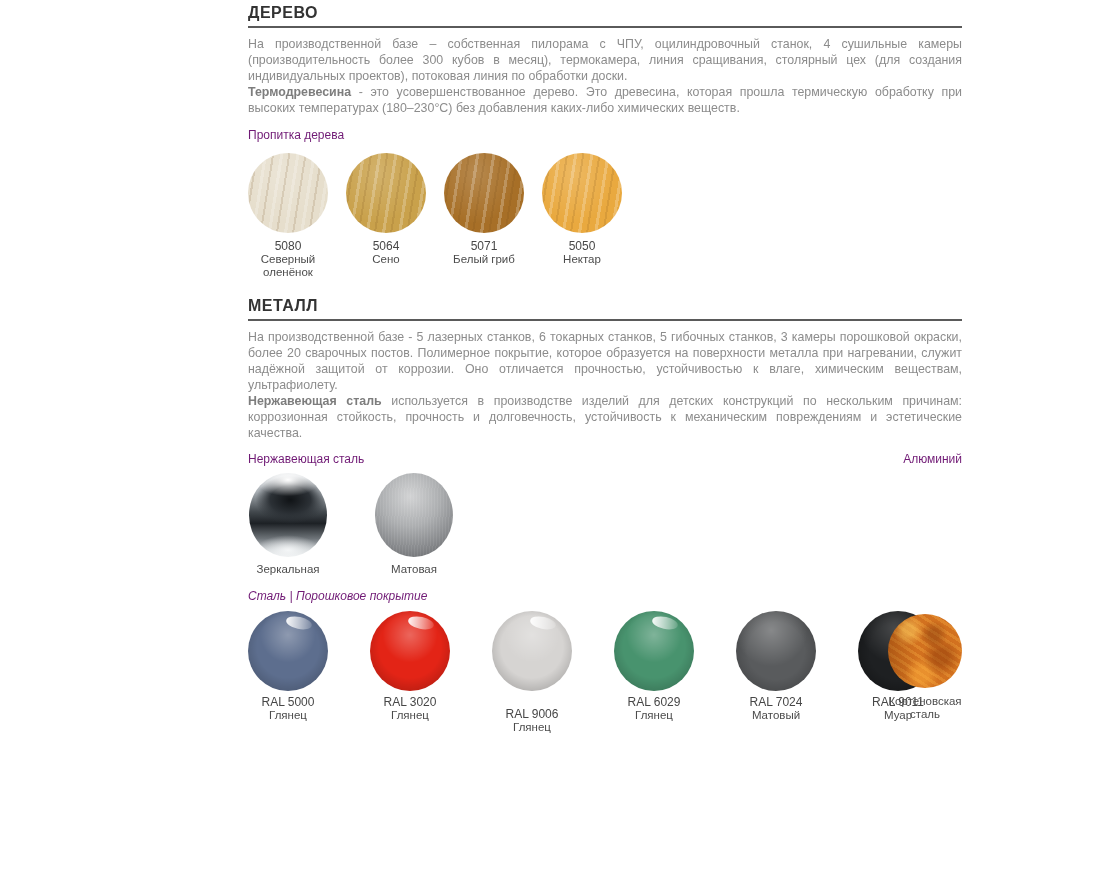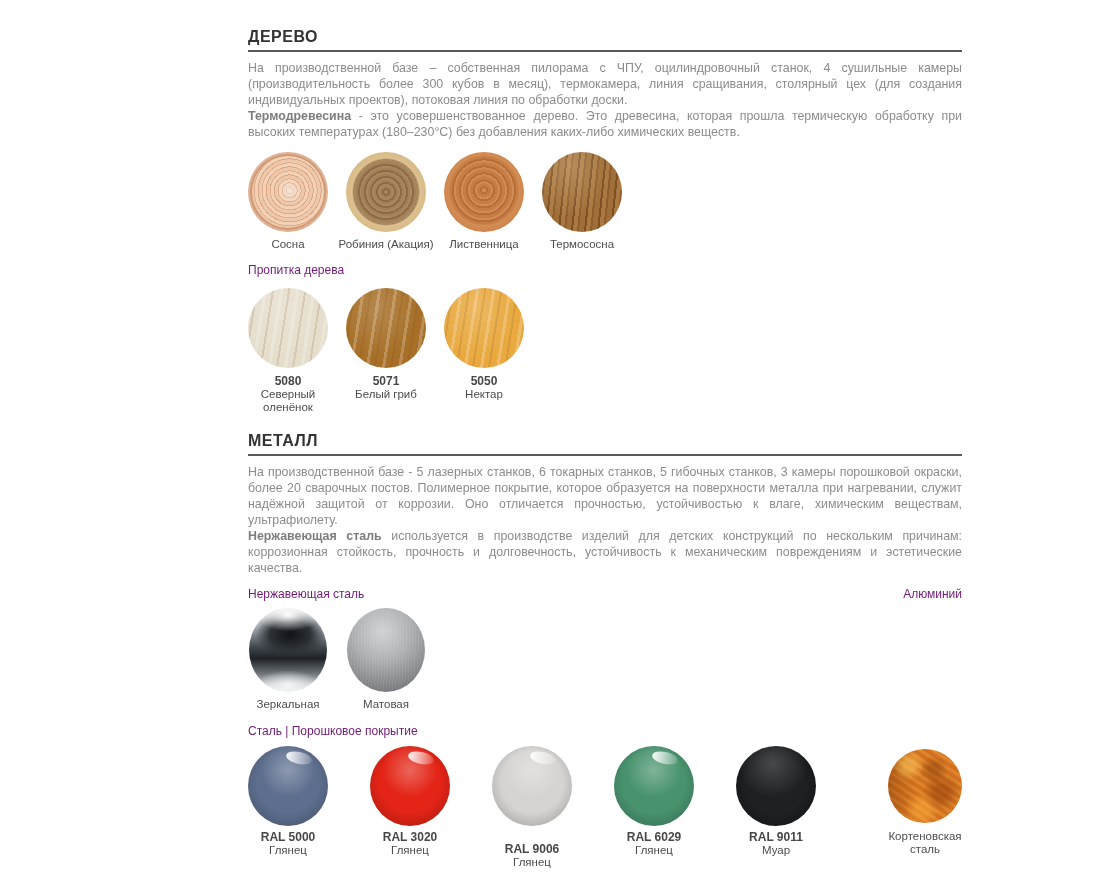--- a/index.html
+++ b/index.html
@@ -1,35 +1,35 @@
 <!DOCTYPE html>
 <html><head>
 <meta charset="utf-8">
 <style>
   * { margin:0; padding:0; box-sizing:border-box; }
   html,body { width:1110px; height:879px; background:#ffffff; overflow:hidden;
     font-family:"Liberation Sans", sans-serif; }
-  .content { position:absolute; left:248px; top:0; width:714px; padding-top:28px; }
+  .content { position:absolute; left:248px; top:0; width:714px; padding-top:4px; }
 
   .section-title { font-size:16px; font-weight:bold; color:#333333; letter-spacing:0.5px; }
   .rule { border:none; height:2px; background:#5a5a5a; margin:4px 0 8px 0; }
 
   .body-text { font-size:12.4px; line-height:16px; color:#8c8c8c; text-align:justify; }
   .body-text b { color:#7d7d7d; }
 
   .sub-title { font-size:12px; color:#701a75; margin:0; }
 
   
   .row { display:flex; margin-left:-9px; position:relative; }
   .cell { width:98px; display:flex; flex-direction:column; align-items:center; }
   .circ { width:80px; height:80px; border-radius:50%; }
   .lbl { margin-top:6px; font-size:11.5px; color:#4c4c4c; text-align:center;
          line-height:13px; white-space:nowrap; }
   .lbl-wrap { white-space:normal; width:92px; }
-  .code { margin-top:6px; font-size:12px; font-weight:bold; color:#474747; text-align:right; line-height:14px; }
+  .code { margin-top:6px; font-size:12px; font-weight:normal; color:#474747; text-align:right; line-height:14px; }
   .finish { font-size:11.5px; color:#4c4c4c; text-align:center; line-height:13px; }
 
   .right-swatch { position:absolute; right:-9px; top:0; }
 
   
   .tex-sosna { background:
       radial-gradient(circle at 52% 48%, rgba(255,255,255,.35) 0 8%, rgba(255,255,255,0) 20%),
       repeating-radial-gradient(circle at 52% 48%, #f2d1b6 0 3px, #dfae8c 3px 4px, #eec8ab 4px 7px, #daa685 7px 8px),
       var(--c);
     box-shadow: inset 0 0 0 2px #e0b394, inset 0 0 0 4px #cf9a77; }
@@ -105,46 +105,33 @@
 <div class="content">
 
   <div>
     <div class="section-title">ДЕРЕВО</div>
     <hr class="rule">
     <div class="body-text">
       <span>На производственной базе – собственная пилорама с ЧПУ, оцилиндровочный станок, 4 сушильные камеры (производительность более 300 кубов в месяц), термокамера, линия сращивания, столярный цех (для создания индивидуальных проектов), потоковая линия по обработки доски.</span><br>
       <b>Термодревесина</b><span> - это усовершенствованное дерево. Это древесина, которая прошла термическую обработку при высоких температурах (180–230°С) без добавления каких-либо химических веществ.</span>
     </div>
 
-    <div class="row" style="margin-top:12px;">
-      <div class="cell">
-        <div class="circ tex-sosna" style="--c: #eac3a4;"></div>
-        <div class="lbl">Сосна</div>
-      </div>
-      <div class="cell">
-        <div class="circ tex-robinia" style="--c: #c9a87b;"></div>
-        <div class="lbl">Робиния (Акация)</div>
-      </div>
-      <div class="cell">
-        <div class="circ tex-listv" style="--c: #c87f46;"></div>
-        <div class="lbl">Лиственница</div>
-      </div>
-      <div class="cell">
-        <div class="circ tex-termo" style="--c: #9c6c35;"></div>
-        <div class="lbl">Термососна</div>
-      </div>
-    </div>
 
     <div class="sub-title" style="margin-top:12px;">Пропитка дерева</div>
 
     <div class="row" style="margin-top:11px;">
       <div class="cell">
         <div class="circ tex-grain" style="--c: #e6decc;"></div>
         <div class="code">5080</div>
         <div class="lbl lbl-wrap" style="margin-top:0;">Северный оленёнок</div>
+      </div>
+      <div class="cell">
+        <div class="circ tex-grain" style="--c: #c9a14b;"></div>
+        <div class="code">5064</div>
+        <div class="lbl lbl-wrap" style="margin-top:0;">Сено</div>
       </div>
       <div class="cell">
         <div class="circ tex-grain" style="--c: #a76f27;"></div>
         <div class="code">5071</div>
         <div class="lbl lbl-wrap" style="margin-top:0;text-align:center;">Белый гриб</div>
       </div>
       <div class="cell">
         <div class="circ tex-grain" style="--c: #e9a93f;"></div>
         <div class="code">5050</div>
         <div class="lbl lbl-wrap" style="margin-top:0;">Нектар</div>
@@ -158,32 +145,32 @@
     <div class="body-text">
       <span>На производственной базе - 5 лазерных станков, 6 токарных станков, 5 гибочных станков, 3 камеры порошковой окраски, более 20 сварочных постов. Полимерное покрытие, которое образуется на поверхности металла при нагревании, служит надёжной защитой от коррозии. Оно отличается прочностью, устойчивостью к влаге, химическим веществам, ультрафиолету.</span><br>
       <b>Нержавеющая сталь</b><span> используется в производстве изделий для детских конструкций по нескольким причинам: коррозионная стойкость, прочность и долговечность, устойчивость к механическим повреждениям и эстетические качества.</span>
     </div>
 
     <div class="two-col-head" style="margin-top:11px;">
       <div class="sub-title">Нержавеющая сталь</div>
       <div class="sub-title">Алюминий</div>
     </div>
 
-    <div class="row" style="margin-top:7px;">
+    <div class="row" style="margin-top:7px;gap:28px;">
       <div class="cell">
         <div class="sphere-tall tex-chrome"></div>
         <div class="lbl">Зеркальная</div>
       </div>
       <div class="cell">
         <div class="sphere-tall tex-matte" style="--c: #8f9193;"></div>
         <div class="lbl">Матовая</div>
       </div>
     </div>
 
-    <div class="sub-title" style="margin-top:13px;">Сталь | Порошковое покрытие</div>
+    <div class="sub-title" style="margin-top:13px;font-style:italic;">Сталь | Порошковое покрытие</div>
 
     <div class="row" style="margin-top:8px;gap:24px;">
       <div class="cell">
         <div class="circ tex-gloss" style="--c: #5d6e8e;"></div>
         <div class="code" style="margin-top:4px;">RAL 5000</div>
         <div class="finish">Глянец</div>
       </div>
       <div class="cell">
         <div class="circ tex-gloss" style="--c: #e32416;"></div>
         <div class="code" style="margin-top:4px;">RAL 3020</div>
@@ -191,20 +178,25 @@
       </div>
       <div class="cell">
         <div class="circ tex-gloss" style="--c: #d6d4d2;"></div>
         <div class="code" style="margin-top:16px;">RAL 9006</div>
         <div class="finish">Глянец</div>
       </div>
       <div class="cell">
         <div class="circ tex-gloss" style="--c: #48936e;"></div>
         <div class="code" style="margin-top:4px;">RAL 6029</div>
         <div class="finish">Глянец</div>
+      </div>
+      <div class="cell">
+        <div class="circ tex-matt-ral" style="--c: #595b5d;"></div>
+        <div class="code" style="margin-top:4px;">RAL 7024</div>
+        <div class="finish">Матовый</div>
       </div>
       <div class="cell">
         <div class="circ tex-moire" style="--c: #1e2022;"></div>
         <div class="code" style="margin-top:4px;">RAL 9011</div>
         <div class="finish">Муар</div>
       </div>
       <div class="cell right-swatch" style="width:92px;">
         <div class="circ tex-corten" style="--c: #d2711f;"></div>
         <div class="lbl lbl-wrap" style="margin-top:7px;">Кортеновская сталь</div>
       </div>

